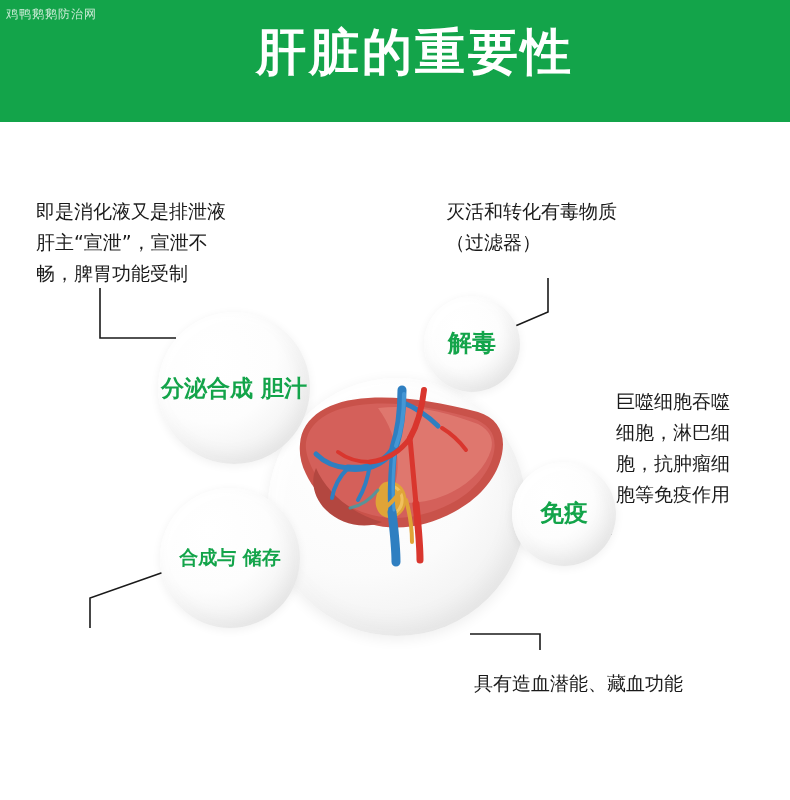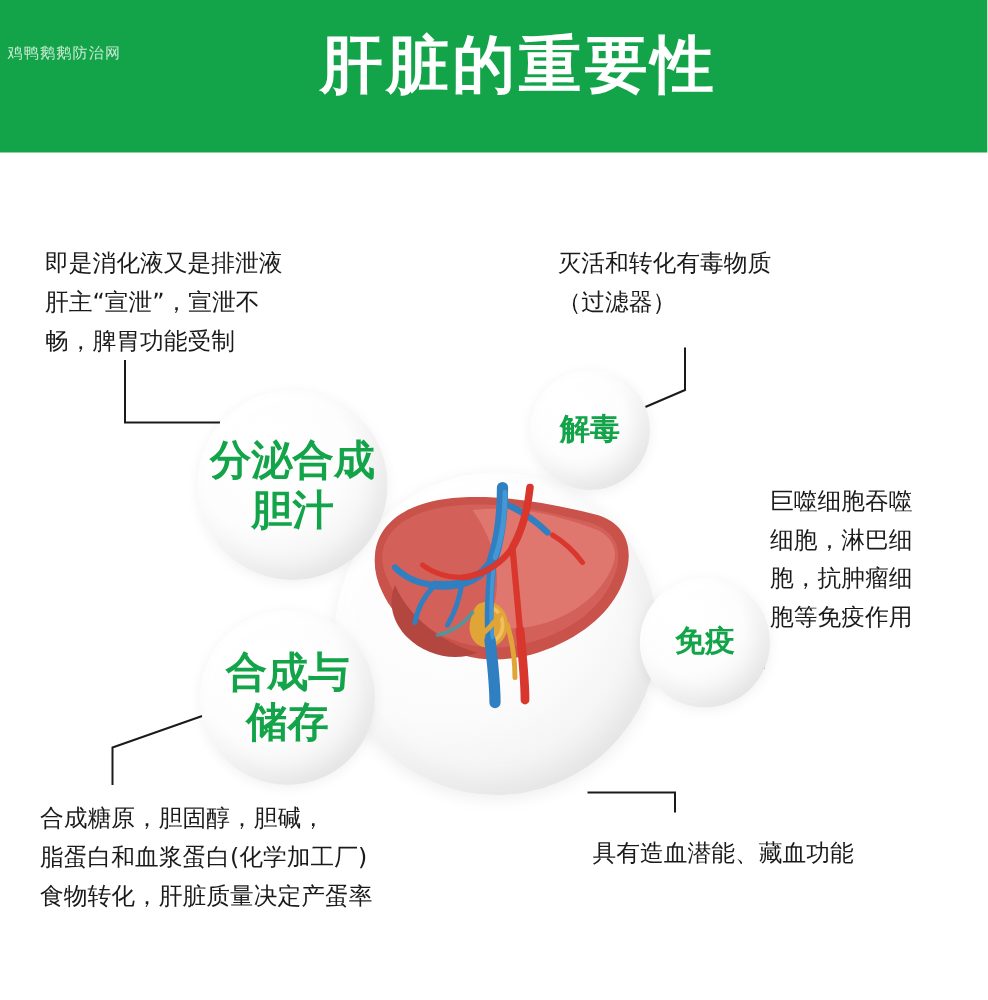--- a/index.html
+++ b/index.html
@@ -44,21 +44,20 @@
     padding-left: 20px;
   }
   .watermark {
     position: absolute;
     left: 6px;
     top: 6px;
     font-size: 12px;
     color: #e8f6ec;
     opacity: 0.85;
     letter-spacing: 1px;
-    margin-top: 28px;
   }
 
   
   .bubble {
     position: absolute;
     border-radius: 50%;
     background: radial-gradient(circle at 35% 30%, #ffffff 0%, #fdfdfd 45%, #f0f0f0 78%, #e6e6e6 100%);
     box-shadow: 0 2px 10px rgba(0,0,0,0.06), inset -6px -8px 18px rgba(0,0,0,0.05), inset 6px 8px 16px rgba(255,255,255,0.9);
     display: flex;
     align-items: center;
@@ -72,24 +71,24 @@
     position: absolute;
     left: 268px;
     top: 378px;
     width: 258px;
     height: 258px;
     border-radius: 50%;
     background: radial-gradient(circle at 35% 28%, #ffffff 0%, #fbfbfb 50%, #efefef 82%, #e3e3e3 100%);
     box-shadow: 0 3px 14px rgba(0,0,0,0.07), inset -8px -10px 22px rgba(0,0,0,0.05), inset 8px 10px 20px rgba(255,255,255,0.95);
   }
 
-  .b-secrete { left: 158px; top: 312px; width: 152px; height: 152px; font-size: 33px; }
+  .b-secrete { left: 158px; top: 312px; width: 152px; height: 152px; font-size: 23px; }
   .b-detox   { left: 424px; top: 296px; width: 96px;  height: 96px;  font-size: 24px; }
   .b-immune  { left: 512px; top: 462px; width: 104px; height: 104px; font-size: 24px; }
-  .b-store   { left: 160px; top: 488px; width: 140px; height: 140px; font-size: 33px; }
+  .b-store   { left: 160px; top: 488px; width: 140px; height: 140px; font-size: 19px; }
   .b-blood   { left: 374px; top: 586px; width: 96px;  height: 96px;  font-size: 24px; }
 
   
   .liver-wrap {
     position: absolute;
     left: 282px;
     top: 372px;
     width: 236px;
     height: 200px;
   }
@@ -217,19 +216,16 @@
 
   <div class="note note-tr">灭活和转化有毒物质
 （过滤器）</div>
   <div class="note note-tl">即是消化液又是排泄液
 肝主“宣泄”，宣泄不
 畅，脾胃功能受制</div>
   <div class="note note-r">巨噬细胞吞噬
 细胞，淋巴细
 胞，抗肿瘤细
 胞等免疫作用</div>
-  <div class="note note-bl">合成糖原，胆固醇，胆碱，
-脂蛋白和血浆蛋白(化学加工厂)
-食物转化，肝脏质量决定产蛋率</div>
   <div class="note note-br">具有造血潜能、藏血功能</div>
 
   <div class="bottom-band"></div>
 </div>
 
 </body></html>

